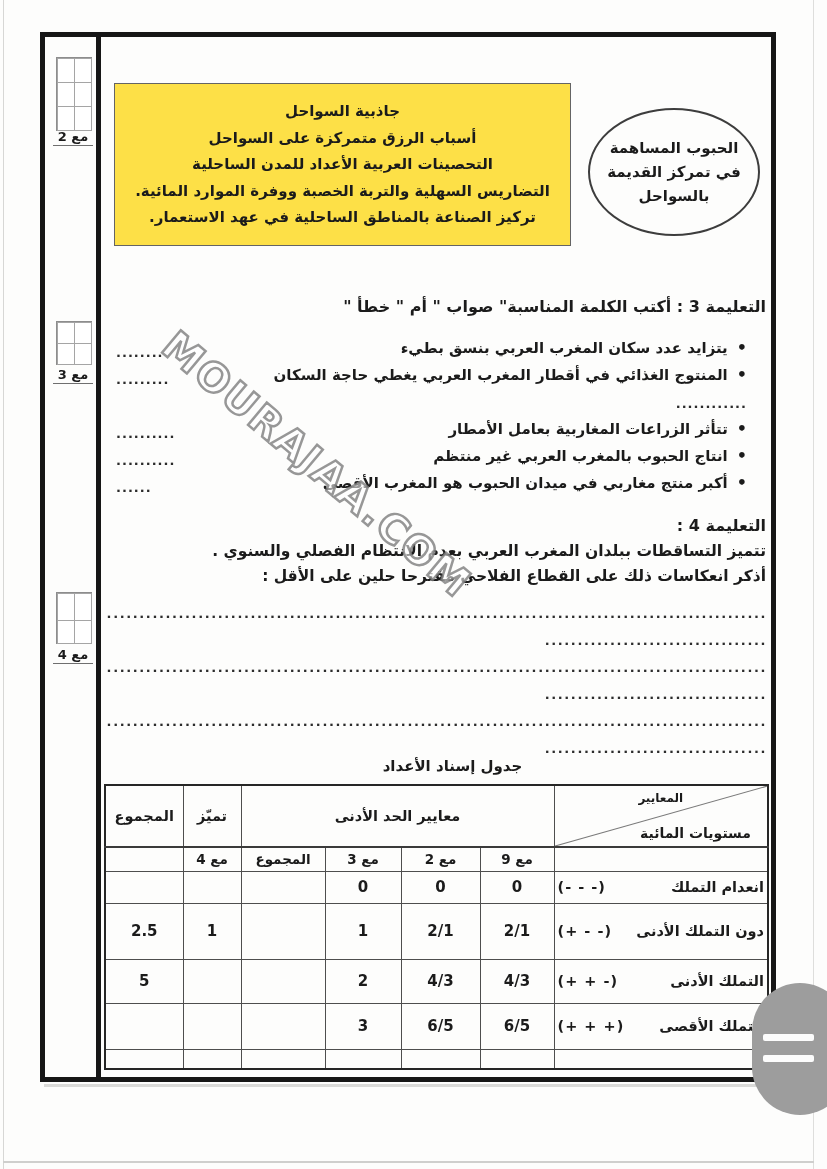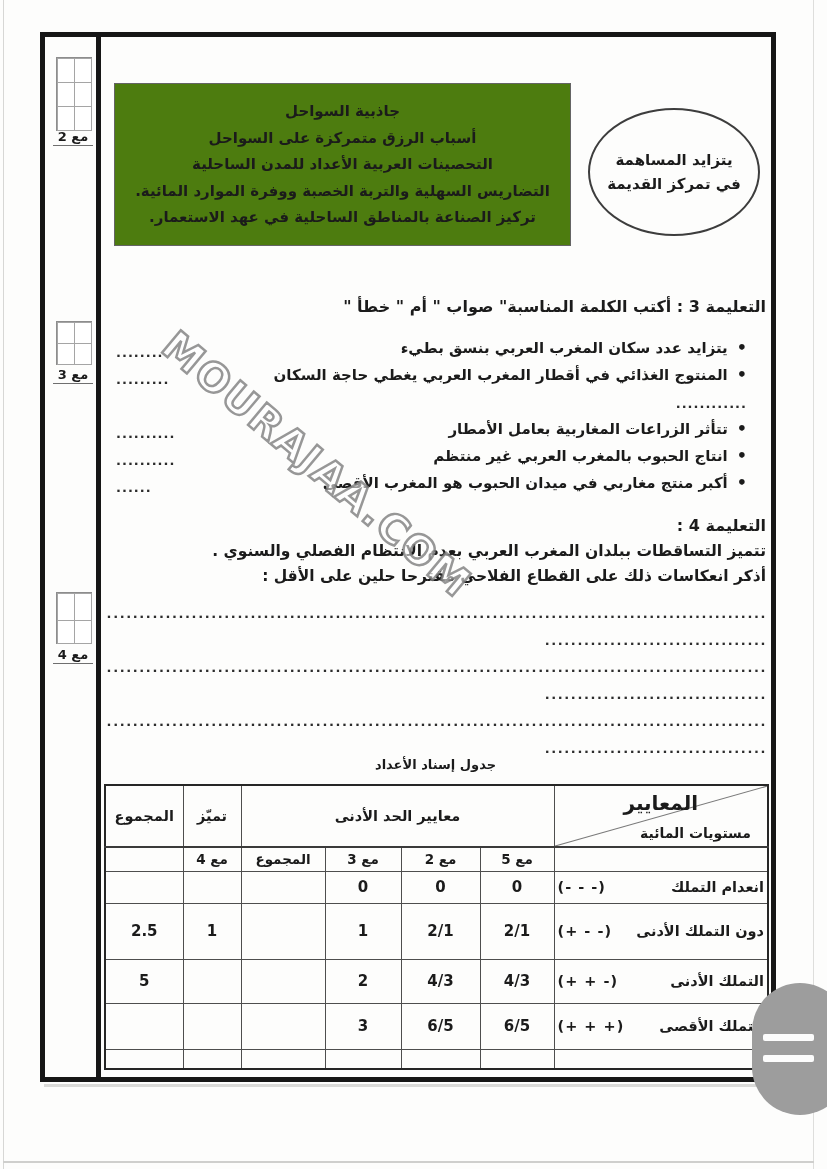--- a/index.html
+++ b/index.html
@@ -36,21 +36,21 @@
   #t2-title { top:53px; }
   #t3-title { top:297px; }
   #t4-title { top:516px; }
   .p-line { position:absolute; right:61px; font-size:15.5px; font-weight:bold; direction:rtl; white-space:nowrap; }
   #t4-line1 { top:542px; }
   #t4-line2 { top:567px; }
 
   
   .factors-box {
     position:absolute; left:114px; top:83px; width:457px; height:163px;
-    border:1px solid #646464; background:#4d7c0f;
+    border:1px solid #646464; background:#fde047;
     display:flex; flex-direction:column; justify-content:center;
     text-align:center; direction:rtl; font-size:15px; font-weight:bold; line-height:26.5px;
   }
 
   
   .oval {
     position:absolute; left:588px; top:108px; width:172px; height:128px;
     border:2px solid #3d3d3d; border-radius:50%;
     display:flex; flex-direction:column; justify-content:center;
     text-align:center; direction:rtl; font-size:15px; font-weight:bold; line-height:24px;
@@ -64,38 +64,38 @@
 
   
   .answer-lines { position:absolute; left:104px; top:606px; width:663px; direction:rtl; }
   .dot-long, .dot-short {
     height:27px; overflow:hidden; white-space:nowrap;
     font-size:13px; font-weight:bold; letter-spacing:1.6px; color:#2c2c2c;
   }
   .dot-short { text-align:right; direction:ltr; }
 
   
-  .tbl-title { position:absolute; left:104px; top:757px; width:663px; text-align:center; font-size:13px; font-weight:bold; direction:rtl; }
+  .tbl-title { position:absolute; left:121px; top:757px; width:663px; text-align:center; font-size:15px; font-weight:bold; direction:rtl; }
   table.grading { position:absolute; left:104px; top:784px; width:663px; border-collapse:collapse; direction:rtl; table-layout:fixed; }
   table.grading th, table.grading td { border:1px solid #4e4e4e; padding:1px 3px; font-weight:bold; vertical-align:middle; }
   table.grading { border:2px solid #262626; }
   tr.h1 th { height:62px; font-size:14.5px; border-bottom:2px solid #3a3a3a; }
   tr.h2 th { height:24px; font-size:13.5px; }
   tr.r0 td { height:32px; }
   tr.r1 td { height:56px; }
   tr.r2 td { height:44px; }
   tr.r3 td { height:46px; }
   tr.r4 td { height:20px; }
   td.val { text-align:center; direction:ltr; font-size:15px; }
   td.lbl { font-size:14.5px; }
   .lvl { display:flex; justify-content:space-between; align-items:flex-start; }
   .marks { direction:ltr; unicode-bidi:isolate; letter-spacing:1px; }
   th.corner-cell { position:relative; padding:0; }
   th.corner-cell svg { position:absolute; left:0; top:0; width:100%; height:100%; }
-  .corner-top { position:absolute; top:5px; left:0; right:0; text-align:center; font-size:20px; }
+  .corner-top { position:absolute; top:5px; left:0; right:0; text-align:center; font-size:12px; }
   .corner-bottom { position:absolute; bottom:5px; right:16px; font-size:14px; }
 
   
   .watermark {
     position:absolute; left:183px; top:322px; z-index:3;
     transform:rotate(40deg); transform-origin:0 0;
     font-size:40px; font-weight:bold; letter-spacing:2px;
     color:rgba(255,255,255,0.55);
     -webkit-text-stroke:2.5px rgba(125,125,125,0.8);
     white-space:nowrap; pointer-events:none;
@@ -149,22 +149,23 @@
 
   <div class="factors-box">
     <div>جاذبية السواحل</div>
     <div>أسباب الرزق متمركزة على السواحل</div>
     <div>التحصينات العربية الأعداد للمدن الساحلية</div>
     <div>التضاريس السهلية والتربة الخصبة ووفرة الموارد المائية.</div>
     <div>تركيز الصناعة بالمناطق الساحلية في عهد الاستعمار.</div>
   </div>
 
   <div class="oval">
-    <div>يتزايد المساهمة</div>
+    <div>الحبوب المساهمة</div>
     <div>في تمركز القديمة</div>
+    <div>بالسواحل</div>
   </div>
 
   <div class="t-title" id="t3-title">التعليمة 3 : أكتب الكلمة المناسبة" صواب " أم " خطأ "</div>
 
   <div class="bullets">
     <div class="q-item">
       <span class="q-text">يتزايد عدد سكان المغرب العربي بنسق بطيء</span>
       <span class="q-dots">........</span>
     </div>
     <div class="q-item">
@@ -221,21 +222,21 @@
             </svg>
         <span class="corner-top">المعايير</span>
         <span class="corner-bottom">مستويات المائية</span>
       </th>
       <th colspan="4">معايير الحد الأدنى</th>
       <th>تميّز</th>
       <th>المجموع</th>
     </tr>
     <tr class="h2">
       <th></th>
-      <th>مع 5</th>
+      <th>مع 9</th>
       <th>مع 2</th>
       <th>مع 3</th>
       <th>المجموع</th>
       <th>مع 4</th>
       <th></th>
     </tr>
     <tr class="r0">
       <td class="lbl">
             <div class="lvl">
               <span>انعدام التملك</span>

